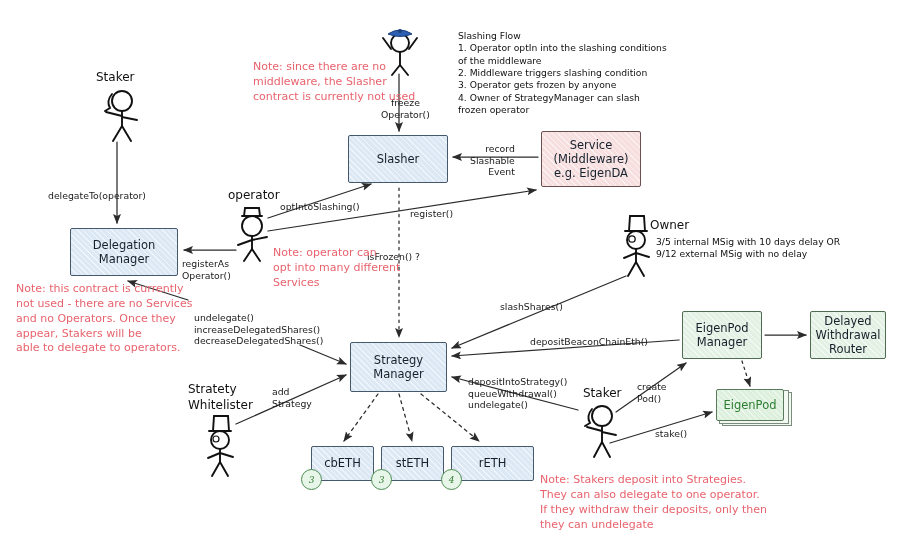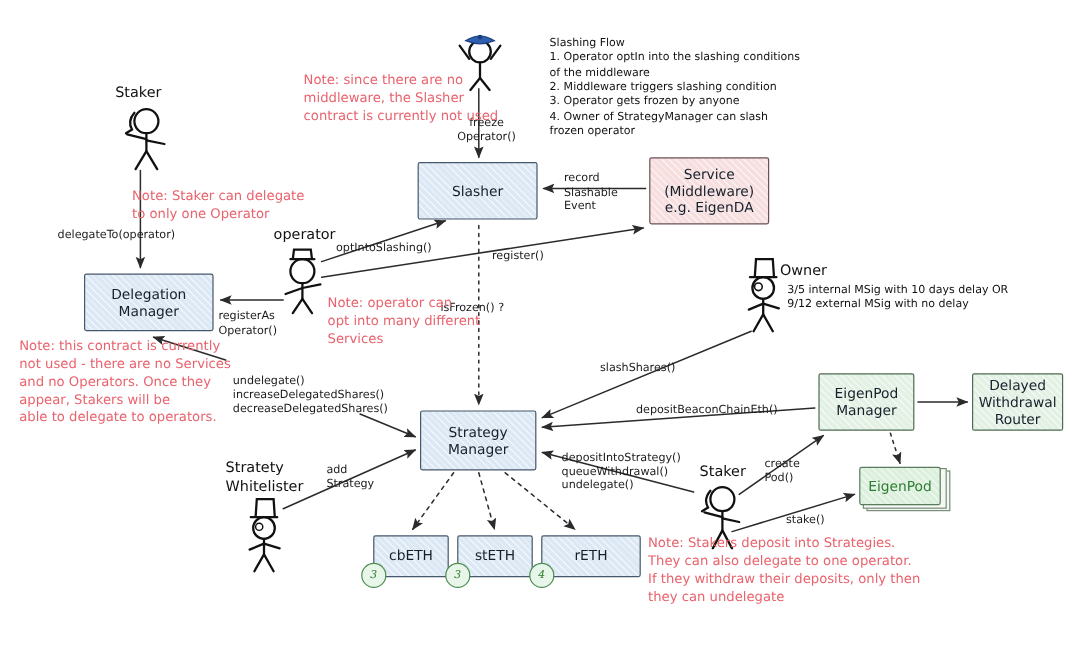--- a/index.html
+++ b/index.html
@@ -174,21 +174,21 @@
 9/12 external MSig with no delay</div>
     <div class="flowtext" style="left: 458px; top: 30px;">Slashing Flow
 1. Operator optIn into the slashing conditions
 of the middleware
 2. Middleware triggers slashing condition
 3. Operator gets frozen by anyone
 4. Owner of StrategyManager can slash
 frozen operator</div>
     <div class="lbl" style="left: 381px; top: 97px; text-align: center;">freeze
 Operator()</div>
-    <div class="lbl" style="left: 470px; top: 143px; text-align: left;">record
+    <div class="lbl" style="left: 470px; top: 143px; text-align: right;">record
 Slashable
 Event</div>
     <div class="lbl" style="left: 48px; top: 190px;">delegateTo(operator)</div>
     <div class="lbl" style="left: 280px; top: 201px;">optIntoSlashing()</div>
     <div class="lbl" style="left: 410px; top: 208px;">register()</div>
     <div class="lbl" style="left: 182px; top: 258px;">registerAs
 Operator()</div>
     <div class="lbl" style="left: 367px; top: 251px;">isFrozen() ?</div>
     <div class="lbl" style="left: 500px; top: 301px;">slashShares()</div>
     <div class="lbl" style="left: 194px; top: 312px;">undelegate()
@@ -199,27 +199,25 @@
 Strategy</div>
     <div class="lbl" style="left: 468px; top: 376px;">depositIntoStrategy()
 queueWithdrawal()
 undelegate()</div>
     <div class="lbl" style="left: 637px; top: 381px;">create
 Pod()</div>
     <div class="lbl" style="left: 655px; top: 428px;">stake()</div>
     <div class="note" style="left: 253px; top: 60px;">Note: since there are no
 middleware, the Slasher
 contract is currently not used</div>
-    <div class="note" style="left: 110px; top: 157px;">Note: Staker can delegate
-to only one Operator</div>
     <div class="note" style="left: 273px; top: 246px;">Note: operator can
 opt into many different
 Services</div>
     <div class="note" style="left: 16px; top: 282px;">Note: this contract is currently
 not used - there are no Services
 and no Operators. Once they
 appear, Stakers will be
 able to delegate to operators.</div>
-    <div class="note" style="left: 540px; top: 446px;">Note: Stakers deposit into Strategies.
+    <div class="note" style="left: 540px; top: 473px;">Note: Stakers deposit into Strategies.
 They can also delegate to one operator.
 If they withdraw their deposits, only then
 they can undelegate</div>
   </div>
 
 </body></html>

